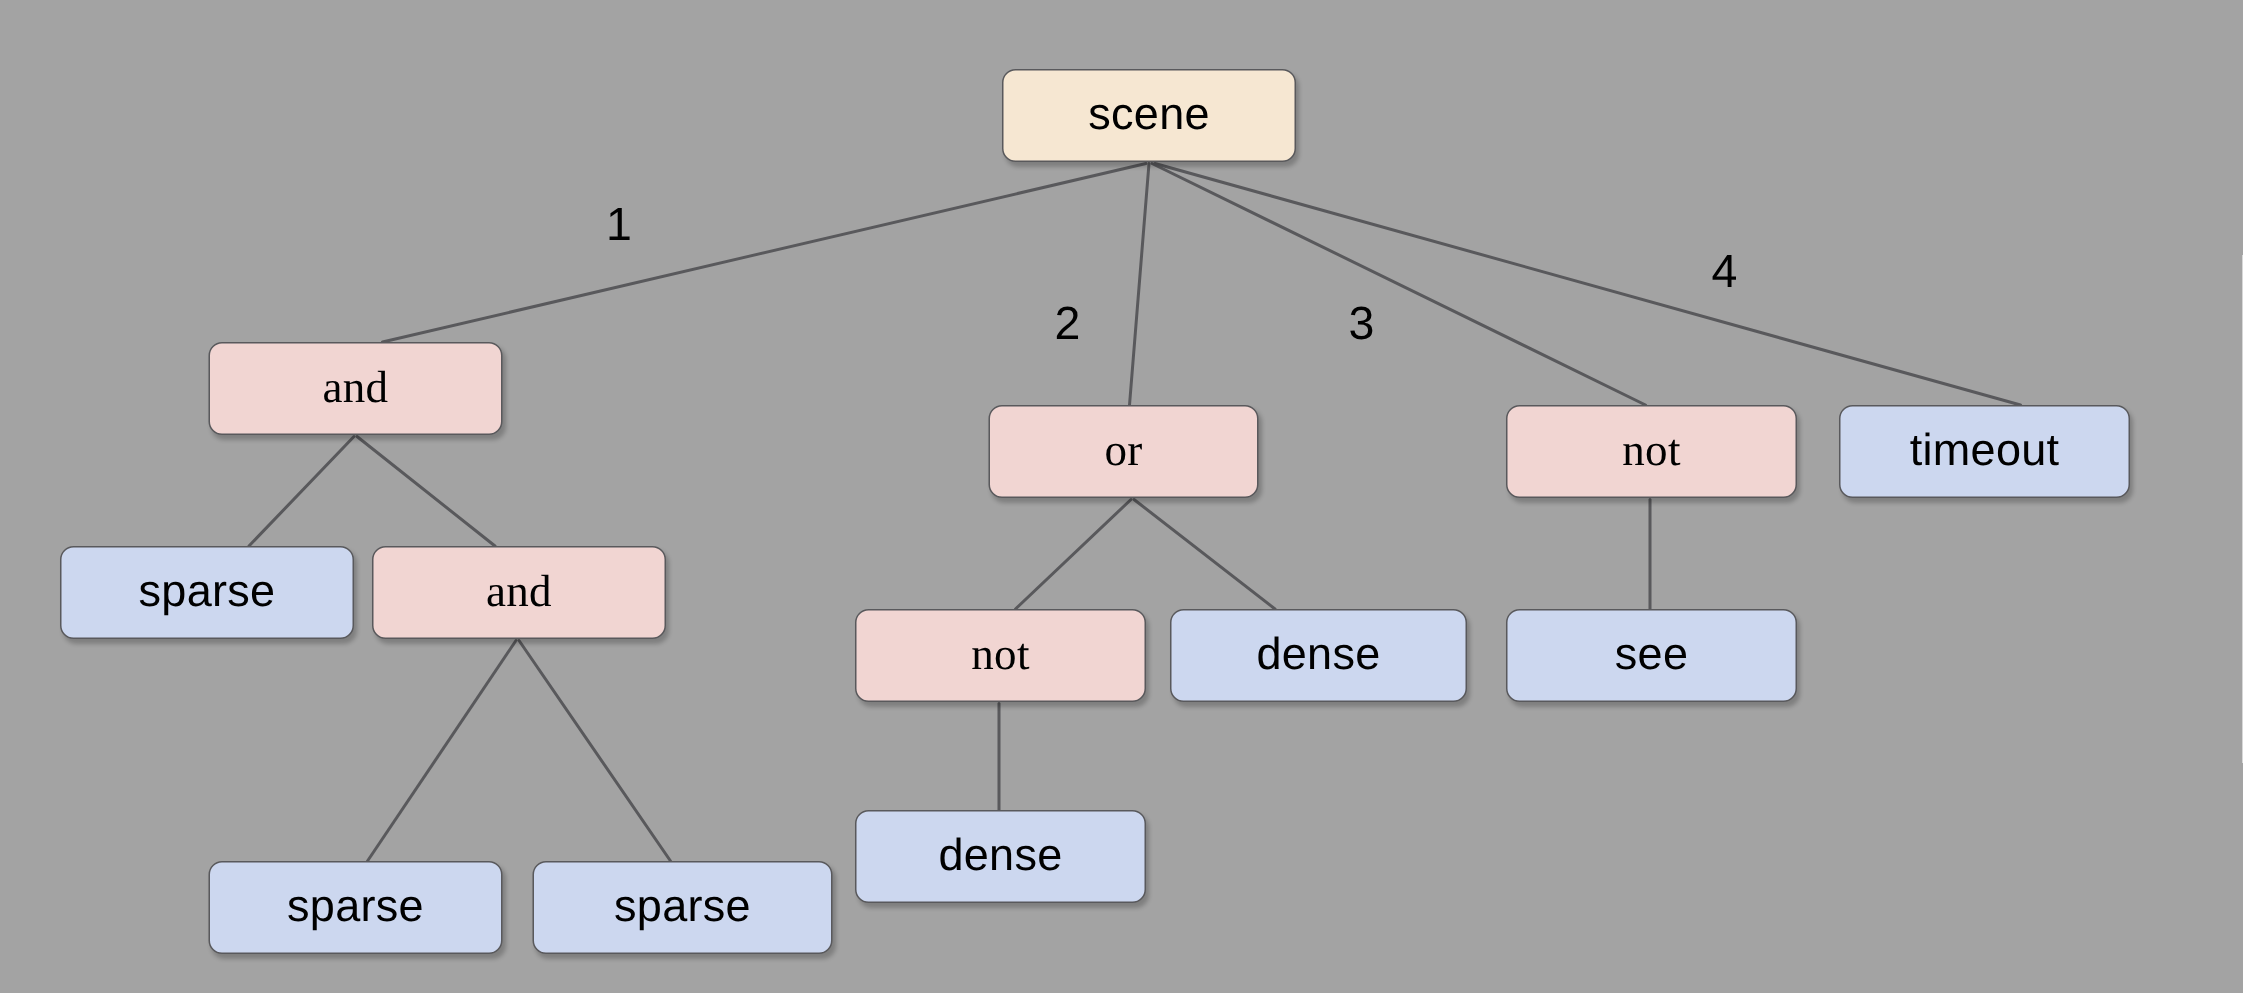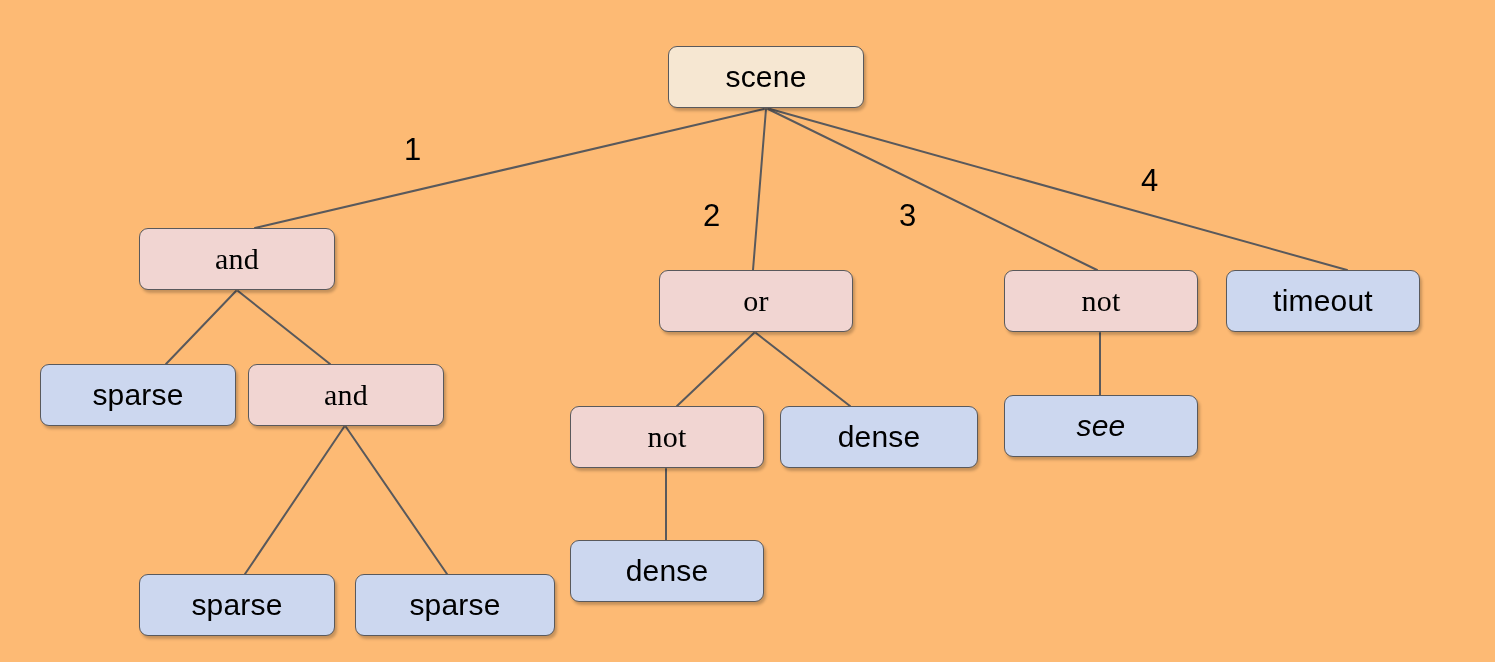--- a/index.html
+++ b/index.html
@@ -48,21 +48,21 @@
     font-size: 31px;
     color: #000000;
     line-height: 1;
     z-index: 3;
     user-select: none;
   }
 </style>
 </head>
 <body>
 
-<div id="canvas" style="background: #fdba74;">
+<div id="canvas" style="background: #a3a3a3;">
 
   <svg id="edge-layer" viewBox="0 0 1495 662" xmlns="http://www.w3.org/2000/svg">
       <line x1="764" y1="109" x2="255" y2="228" stroke="#59595c" stroke-width="2" stroke-linecap="round"></line>
       <line x1="766" y1="109" x2="753" y2="270" stroke="#59595c" stroke-width="2" stroke-linecap="round"></line>
       <line x1="768" y1="109" x2="1097" y2="270" stroke="#59595c" stroke-width="2" stroke-linecap="round"></line>
       <line x1="770" y1="109" x2="1347" y2="270" stroke="#59595c" stroke-width="2" stroke-linecap="round"></line>
       <line x1="236" y1="291" x2="166" y2="364" stroke="#59595c" stroke-width="2" stroke-linecap="round"></line>
       <line x1="238" y1="291" x2="330" y2="364" stroke="#59595c" stroke-width="2" stroke-linecap="round"></line>
       <line x1="344" y1="427" x2="245" y2="574" stroke="#59595c" stroke-width="2" stroke-linecap="round"></line>
       <line x1="346" y1="427" x2="447" y2="574" stroke="#59595c" stroke-width="2" stroke-linecap="round"></line>
@@ -72,42 +72,42 @@
       <line x1="666" y1="469" x2="666" y2="540" stroke="#59595c" stroke-width="2" stroke-linecap="round"></line>
     </svg>
 
   <div id="node-layer">
       <div class="node kind-root" style="left: 668px; top: 46px; width: 196px; height: 62px;">
         <span>scene</span>
       </div>
       <div class="node kind-op" style="left: 139px; top: 228px; width: 196px; height: 62px;">
         <span>and</span>
       </div>
-      <div class="node kind-op" style="left: 659px; top: 270px; width: 194px; height: 62px;">
+      <div class="node kind-op" style="left: 659px; top: 270px; width: 180px; height: 62px;">
         <span>or</span>
       </div>
       <div class="node kind-op" style="left: 1004px; top: 270px; width: 194px; height: 62px;">
         <span>not</span>
       </div>
       <div class="node kind-leaf" style="left: 1226px; top: 270px; width: 194px; height: 62px;">
         <span>timeout</span>
       </div>
       <div class="node kind-leaf" style="left: 40px; top: 364px; width: 196px; height: 62px;">
         <span>sparse</span>
       </div>
       <div class="node kind-op" style="left: 248px; top: 364px; width: 196px; height: 62px;">
         <span>and</span>
       </div>
       <div class="node kind-op" style="left: 570px; top: 406px; width: 194px; height: 62px;">
         <span>not</span>
       </div>
       <div class="node kind-leaf" style="left: 780px; top: 406px; width: 198px; height: 62px;">
         <span>dense</span>
       </div>
-      <div class="node kind-leaf" style="left: 1004px; top: 395px; width: 194px; height: 62px; font-style: italic;">
+      <div class="node kind-leaf" style="left: 1004px; top: 406px; width: 194px; height: 62px;">
         <span>see</span>
       </div>
       <div class="node kind-leaf" style="left: 139px; top: 574px; width: 196px; height: 62px;">
         <span>sparse</span>
       </div>
       <div class="node kind-leaf" style="left: 355px; top: 574px; width: 200px; height: 62px;">
         <span>sparse</span>
       </div>
       <div class="node kind-leaf" style="left: 570px; top: 540px; width: 194px; height: 62px;">
         <span>dense</span>

